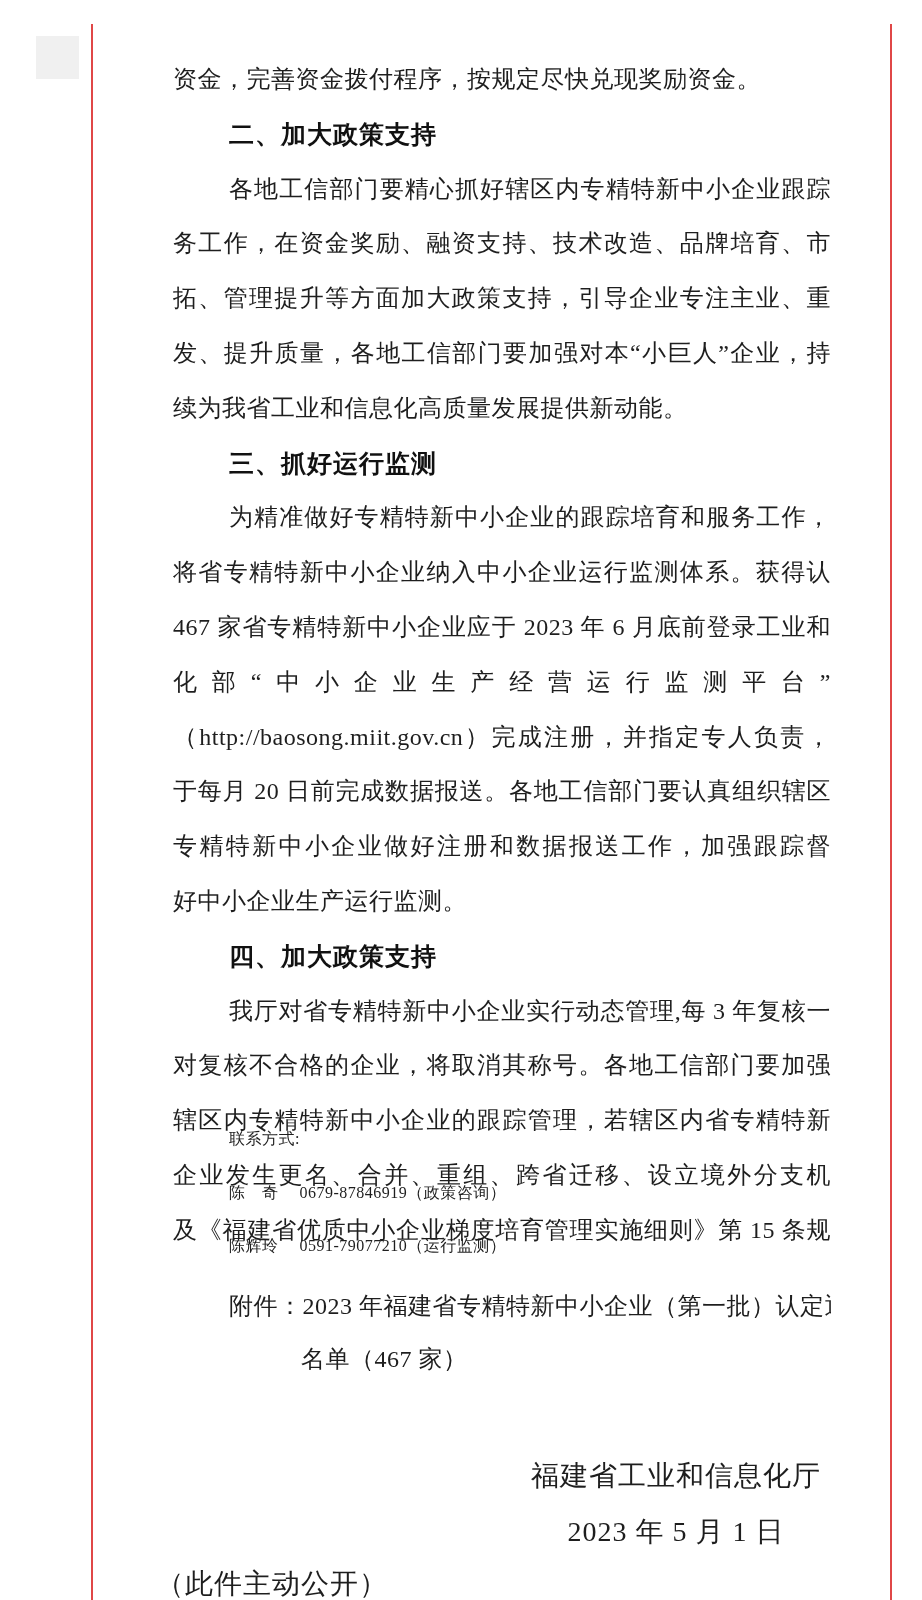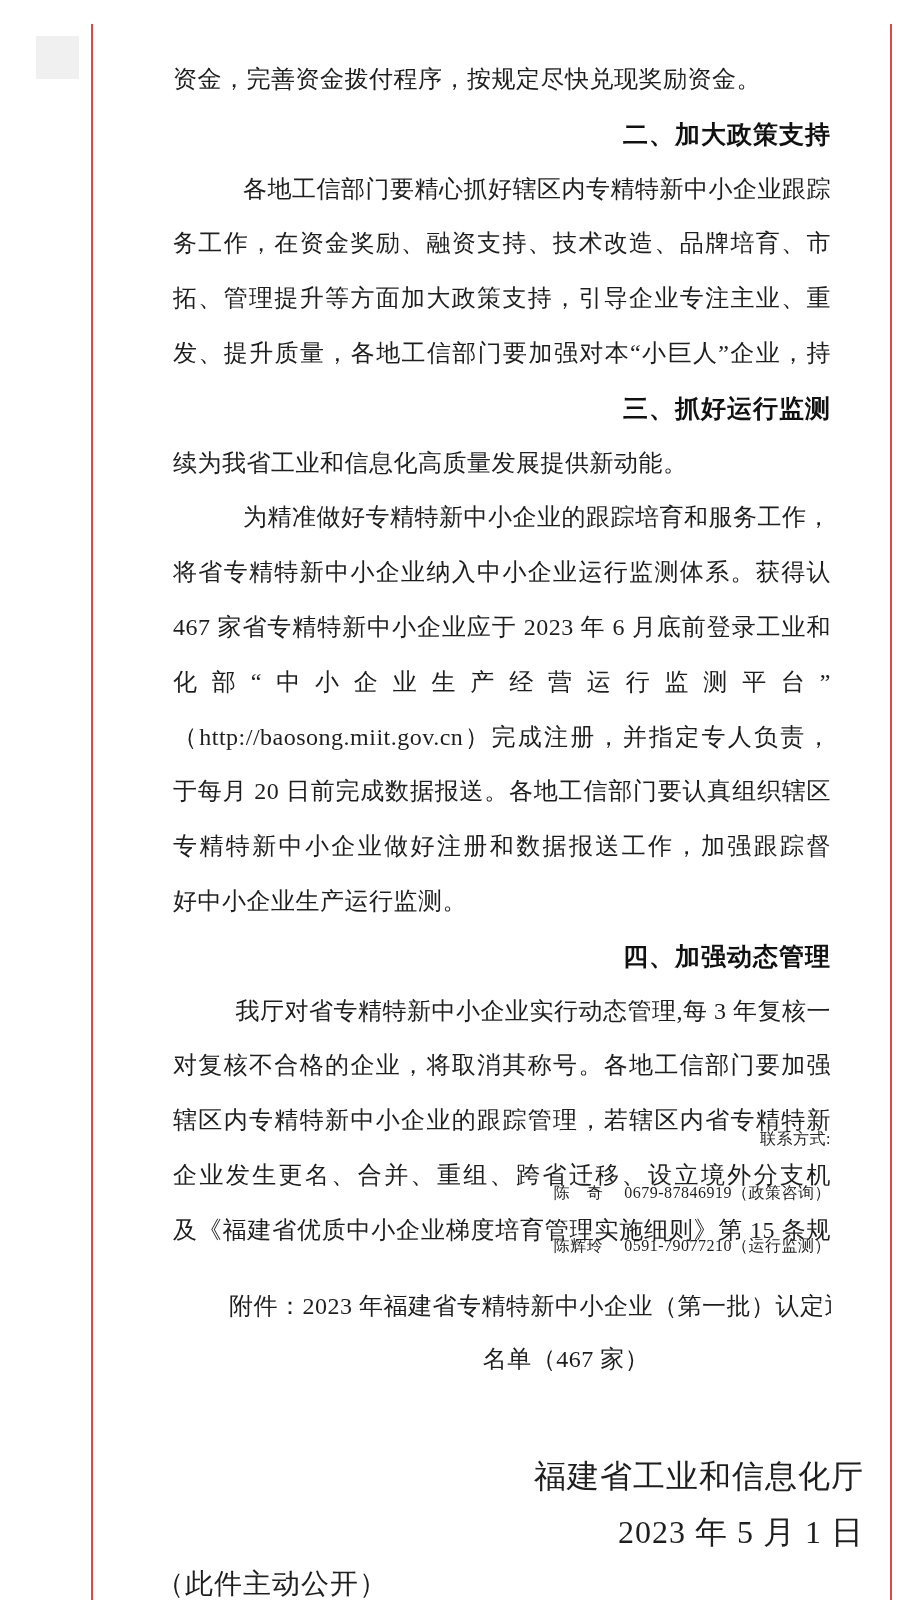--- a/index.html
+++ b/index.html
@@ -19,42 +19,42 @@
   .artifact.bottom { left:48px; top:1592px; width:874px; height:8px; }
 
   
   .bodycol {
     position:absolute; left:125px; top:10px; width:682px;
     font-size:24px; line-height:42.8px; letter-spacing:0.5px;
   }
   .row { height:42.8px; overflow:hidden; white-space:nowrap; }
   .row.j { white-space:normal; text-align:justify; text-align-last:justify; }
   .row.short { text-align:left; }
-  .row.ind { padding-left:56px;text-align:right; }
+  .row.ind { padding-left:56px; }
   .row.head {
     font-family:"Liberation Sans","DejaVu Sans",sans-serif;
     font-weight:700; font-size:25px; color:#111; letter-spacing:1px;
   }
 
   .contact {
     position:absolute; left:125px; top:1070px; width:682px;
     font-size:16px; line-height:41.6px; letter-spacing:0.5px;
   }
   .contact .row { height:41.6px; }
 
   .attachment {
     position:absolute; left:125px; top:1238px; width:682px;
     font-size:24px; line-height:41px; letter-spacing:0.5px;
   }
   .attachment .row { height:41px; }
-  .attachment .row.ind2 { padding-left:128px;text-align:center; }
+  .attachment .row.ind2 { padding-left:128px; }
 
   .signature {
     position:absolute; left:440px; top:1406px; width:400px;
-    font-size:32px; line-height:44px; text-align:right; letter-spacing:1px;
+    font-size:28px; line-height:44px; text-align:center; letter-spacing:1px;
   }
 
   .footer-note {
     position:absolute; left:120px; top:1532px;
     font-size:28px; line-height:32px; letter-spacing:1px;
   }
 </style>
 </head>
 <body>
 
@@ -65,33 +65,33 @@
 <div class="red-frame"></div>
 
 <div class="bodycol">
   <div class="row short">资金，完善资金拨付程序，按规定尽快兑现奖励资金。</div>
 
   <div class="row head ind">二、加大政策支持</div>
   <div class="row j ind">各地工信部门要精心抓好辖区内专精特新中小企业跟踪服</div>
   <div class="row j">务工作，在资金奖励、融资支持、技术改造、品牌培育、市场开</div>
   <div class="row j">拓、管理提升等方面加大政策支持，引导企业专注主业、重视研</div>
   <div class="row j">发、提升质量，各地工信部门要加强对本“小巨人”企业，持</div>
+  <div class="row short">续为我省工业和信息化高质量发展提供新动能。</div>
+
   <div class="row head ind">三、抓好运行监测</div>
-
-  <div class="row short">续为我省工业和信息化高质量发展提供新动能。</div>
   <div class="row j ind">为精准做好专精特新中小企业的跟踪培育和服务工作，我厅</div>
   <div class="row j">将省专精特新中小企业纳入中小企业运行监测体系。获得认定的</div>
   <div class="row j">467 家省专精特新中小企业应于 2023 年 6 月底前登录工业和信息</div>
   <div class="row j">化部“中小企业生产经营运行监测平台”</div>
   <div class="row j">（http://baosong.miit.gov.cn）完成注册，并指定专人负责，</div>
   <div class="row j">于每月 20 日前完成数据报送。各地工信部门要认真组织辖区内</div>
   <div class="row j">专精特新中小企业做好注册和数据报送工作，加强跟踪督促，抓</div>
   <div class="row short">好中小企业生产运行监测。</div>
 
-  <div class="row head ind">四、加强动态管理</div>
+  <div class="row head ind">四、加大政策支持</div>
   <div class="row j ind">我厅对省专精特新中小企业实行动态管理,每 3 年复核一次，</div>
   <div class="row j">对复核不合格的企业，将取消其称号。各地工信部门要加强对本</div>
   <div class="row j">辖区内专精特新中小企业的跟踪管理，若辖区内省专精特新中小</div>
   <div class="row j">企业发生更名、合并、重组、跨省迁移、设立境外分支机构，以</div>
   <div class="row j">及《福建省优质中小企业梯度培育管理实施细则》第 15 条规定</div>
 </div>
 
 <div class="contact">
   <div class="row ind">联系方式:</div>
   <div class="row ind">陈　奇　 0679-87846919（政策咨询）</div>

